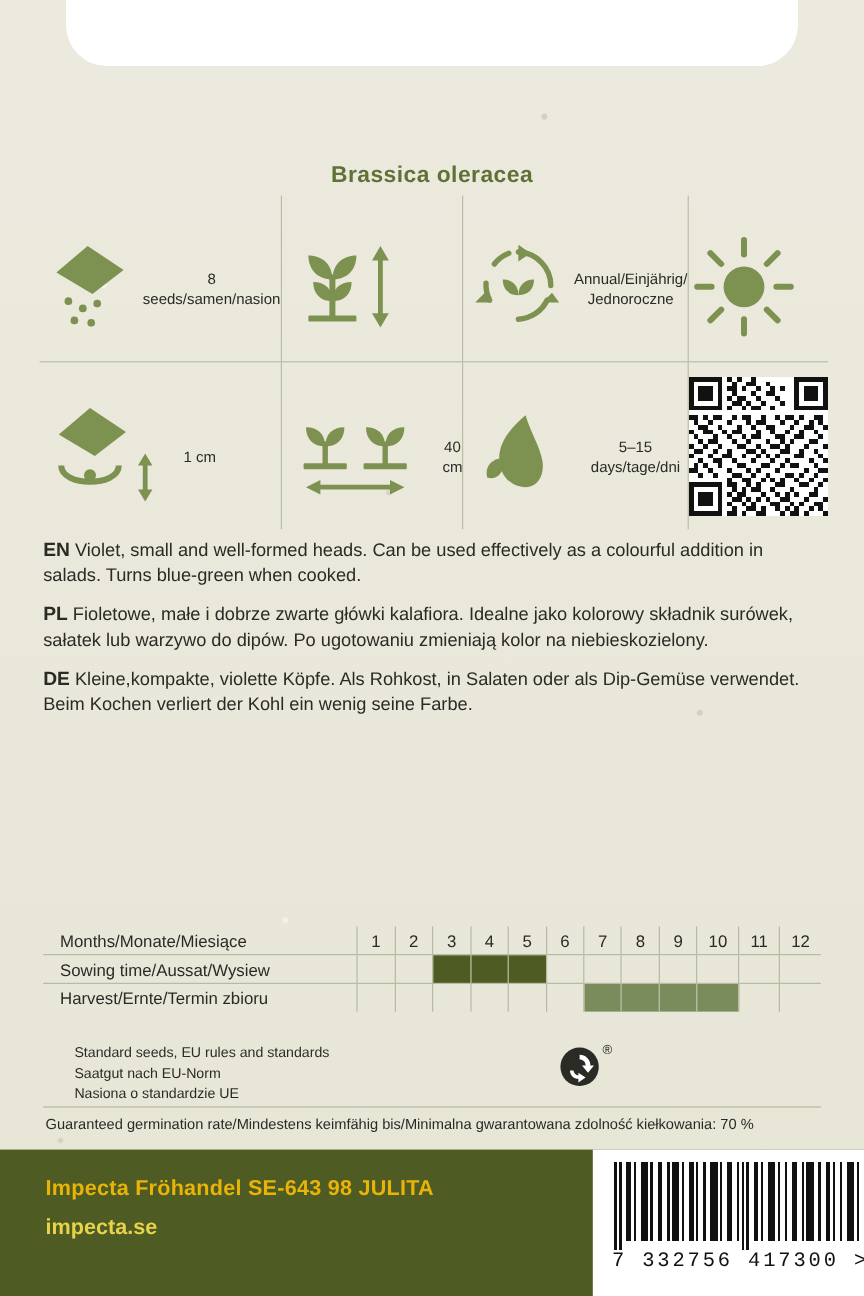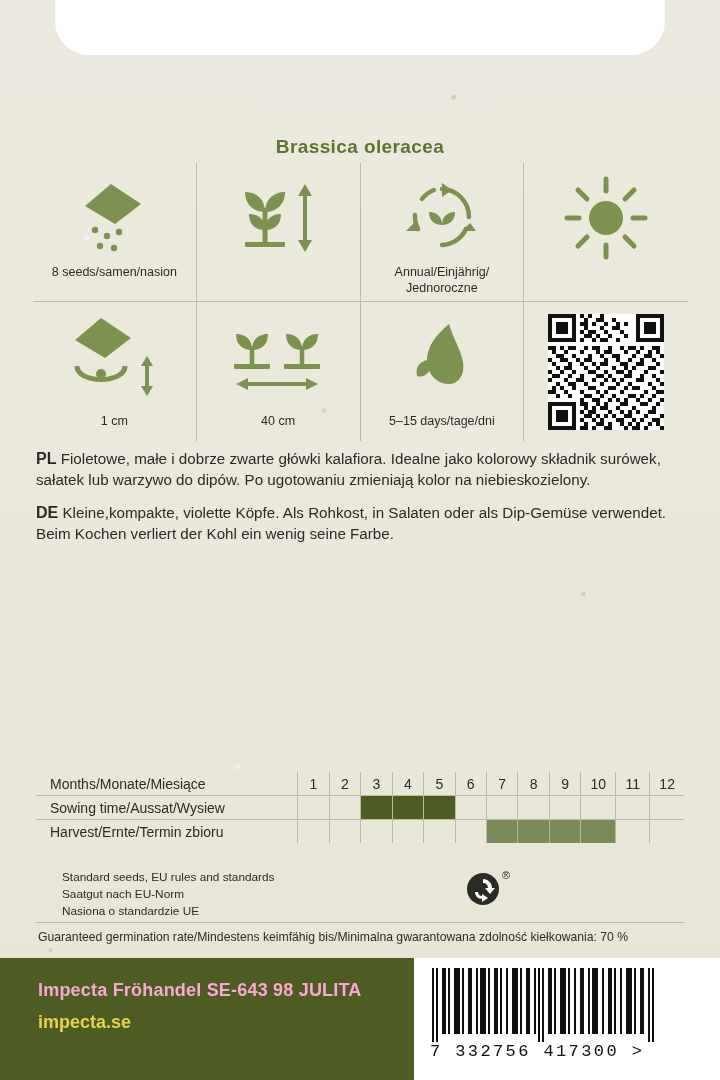--- a/index.html
+++ b/index.html
@@ -59,21 +59,20 @@
     height: 278px;
     display: grid;
     grid-template-columns: repeat(4, 1fr);
     grid-template-rows: repeat(2, 1fr);
   }
   .cell {
     position: relative;
     border-right: 1px solid #b9bda4;
     border-bottom: 1px solid #b9bda4;
     display: flex;
-    flex-direction: column;
     align-items: center;
     justify-content: flex-start;
     padding-top: 14px;
     box-sizing: border-box;
   }
   .cell:nth-child(4n) { border-right: none; }
   .cell:nth-child(n+5) { border-bottom: none; gap: 10px; }
   .cell .art {
     height: 82px;
     display: flex;
@@ -184,38 +183,38 @@
     left: 0;
     bottom: 0;
     width: 720px;
     height: 122px;
     background: #4e5c23;
   }
   .footer .company {
     position: absolute;
     left: 38px;
     top: 22px;
-    color: #f9a8d4;
+    color: #eab308;
     font-size: 18px;
     font-weight: bold;
     letter-spacing: 0.2px;
   }
   .footer .site {
     position: absolute;
     left: 38px;
     top: 54px;
     color: #e7d24a;
     font-size: 18px;
     font-weight: bold;
   }
   .barcode-box {
     position: absolute;
     right: 0;
     top: 0;
-    width: 306px;
+    width: 226px;
     height: 122px;
     background: #ffffff;
   }
   .barcode-bars {
     position: absolute;
     left: 16px;
     top: 10px;
     width: 228px;
     height: 74px;
   }
@@ -580,20 +579,24 @@
               <rect x="24" y="28" width="1" height="1"></rect>
               <rect x="28" y="28" width="1" height="1"></rect>
           </g>
         </svg>
       </div>
     </div>
   </div>
 
   <div class="descriptions">
     <div class="desc">
+      <span class="lang">EN</span>
+      <span>Violet, small and well-formed heads. Can be used effectively as a colourful addition in salads. Turns blue-green when cooked.</span>
+    </div>
+    <div class="desc">
       <span class="lang">PL</span>
       <span>Fioletowe, małe i dobrze zwarte główki kalafiora. Idealne jako kolorowy składnik surówek, sałatek lub warzywo do dipów. Po ugotowaniu zmieniają kolor na niebieskozielony.</span>
     </div>
     <div class="desc">
       <span class="lang">DE</span>
       <span>Kleine,kompakte,  violette Köpfe. Als Rohkost, in Salaten oder als Dip-Gemüse verwendet. Beim Kochen verliert der Kohl ein wenig seine Farbe.</span>
     </div>
   </div>
 
   <table class="calendar">

